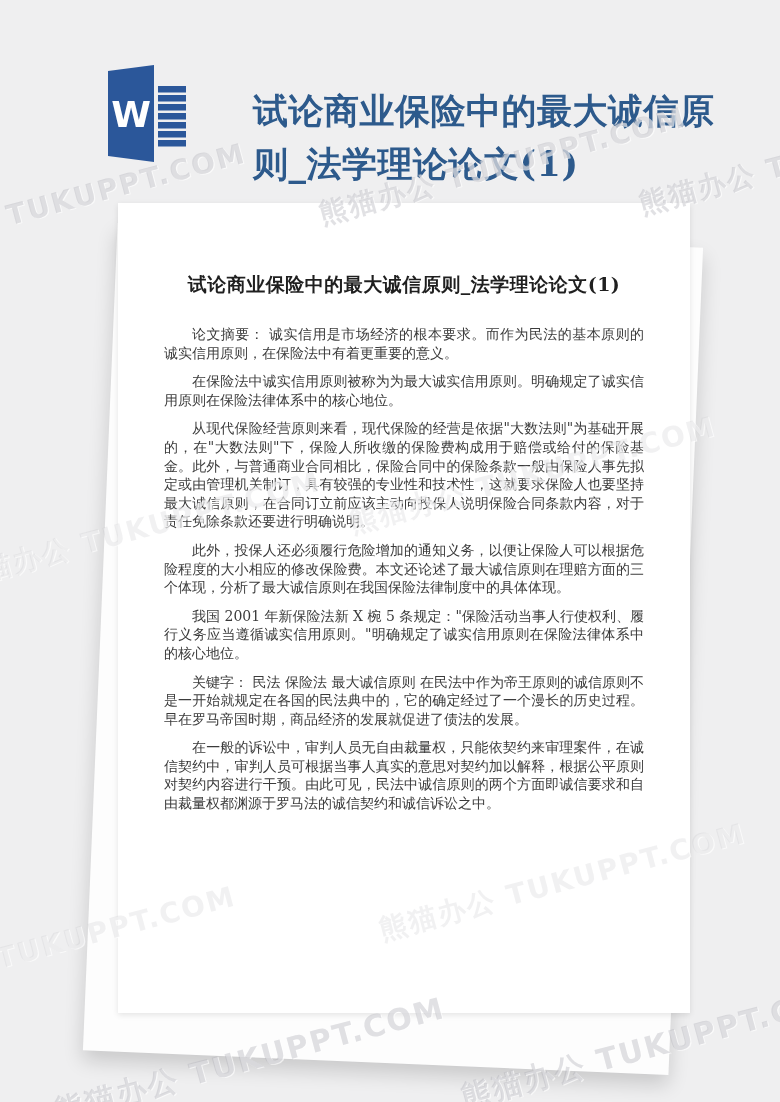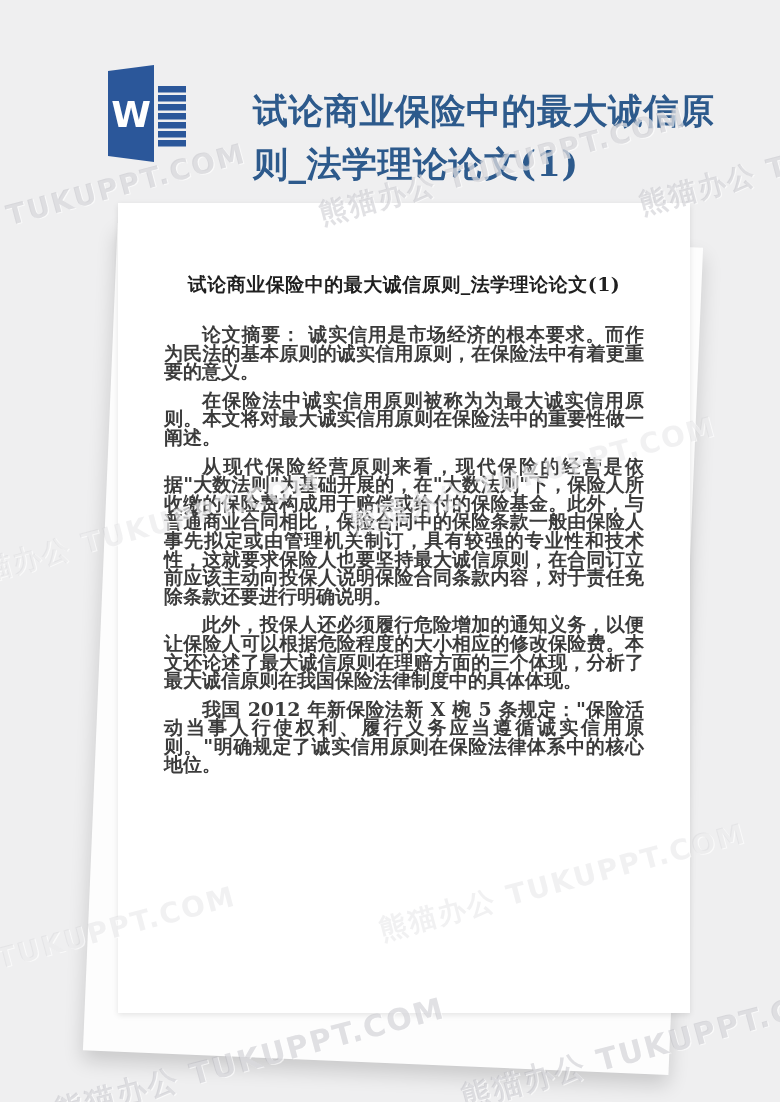--- a/index.html
+++ b/index.html
@@ -25,22 +25,22 @@
   .paper-main{
     position:absolute;left:118px;top:203px;width:572px;height:810px;
     background:#ffffff;box-shadow:0 2px 6px rgba(0,0,0,0.10);
   }
   .doc-inner{padding:70px 46px 0 46px;}
   .doc-title{
     margin:0 0 30px 0;font-size:19px;line-height:22px;font-weight:bold;
     text-align:center;color:#1f1f1f;letter-spacing:0.5px;
   }
   .doc-para{
-    margin:10px 0 0 0;font-size:19px;line-height:18.6px;
-    text-align:justify;text-indent:2em;color:#3b3b3b;word-break:break-all;font-weight:bold;
+    margin:10px 0 0 0;font-size:14px;line-height:18.6px;
+    text-align:justify;text-indent:2em;color:#3b3b3b;word-break:break-all;
   }
   .doc-para:first-of-type{margin-top:0;}
   
   .wm-layer{position:absolute;left:0;top:0;width:780px;height:1102px;z-index:5;pointer-events:none;}
   .wm{
     position:absolute;white-space:nowrap;
     font-family:"DejaVu Sans","Liberation Sans",sans-serif;font-weight:bold;
     font-size:28px;letter-spacing:2px;
     color:rgba(176,176,183,0.38);
     text-shadow:1px 1px 0 rgba(255,255,255,0.65);
@@ -76,24 +76,26 @@
   </svg>
   <h1 class="header-title">试论商业保险中的最大诚信原则_法学理论论文(1)</h1>
 </div>
 
 <div class="paper-back"></div>
 
 <div class="paper-main">
   <div class="doc-inner">
     <h2 class="doc-title">试论商业保险中的最大诚信原则_法学理论论文(1)</h2>
     <p class="doc-para">论文摘要： 诚实信用是市场经济的根本要求。而作为民法的基本原则的诚实信用原则，在保险法中有着更重要的意义。</p>
-    <p class="doc-para">在保险法中诚实信用原则被称为为最大诚实信用原则。本文将对最大诚实信用原则在保险法中的重要性做一阐述。</p>
+    <p class="doc-para">在保险法中诚实信用原则被称为为最大诚实信用原则。明确规定了诚实信用原则在保险法律体系中的核心地位。</p>
     <p class="doc-para">从现代保险经营原则来看，现代保险的经营是依据"大数法则"为基础开展的，在"大数法则"下，保险人所收缴的保险费构成用于赔偿或给付的保险基金。此外，与普通商业合同相比，保险合同中的保险条款一般由保险人事先拟定或由管理机关制订，具有较强的专业性和技术性，这就要求保险人也要坚持最大诚信原则，在合同订立前应该主动向投保人说明保险合同条款内容，对于责任免除条款还要进行明确说明。</p>
     <p class="doc-para">此外，投保人还必须履行危险增加的通知义务，以便让保险人可以根据危险程度的大小相应的修改保险费。本文还论述了最大诚信原则在理赔方面的三个体现，分析了最大诚信原则在我国保险法律制度中的具体体现。</p>
-    <p class="doc-para">我国 2012 年新保险法新 X 椀 5 条规定："保险活动当事人行使权利、履行义务应当遵循诚实信用原则。"明确规定了诚实信用原则在保险法律体系中的核心地位。</p>
+    <p class="doc-para">我国 2001 年新保险法新 X 椀 5 条规定："保险活动当事人行使权利、履行义务应当遵循诚实信用原则。"明确规定了诚实信用原则在保险法律体系中的核心地位。</p>
+    <p class="doc-para">关键字： 民法 保险法 最大诚信原则 在民法中作为帝王原则的诚信原则不是一开始就规定在各国的民法典中的，它的确定经过了一个漫长的历史过程。早在罗马帝国时期，商品经济的发展就促进了债法的发展。</p>
+    <p class="doc-para">在一般的诉讼中，审判人员无自由裁量权，只能依契约来审理案件，在诚信契约中，审判人员可根据当事人真实的意思对契约加以解释，根据公平原则对契约内容进行干预。由此可见，民法中诚信原则的两个方面即诚信要求和自由裁量权都渊源于罗马法的诚信契约和诚信诉讼之中。</p>
   </div>
 </div>
 
 <div class="wm-layer">
   <span class="wm wm1">熊猫办公 TUKUPPT.COM</span>
   <span class="wm wm2">熊猫办公 TUKUPPT.COM</span>
   <span class="wm wm3">熊猫办公 TUKUPPT.COM</span>
   <span class="wm wm4 faint">熊猫办公 TUKUPPT.COM</span>
   <span class="wm wm5 faint">熊猫办公 TUKUPPT.COM</span>
   <span class="wm wm6 faint">熊猫办公 TUKUPPT.COM</span>

